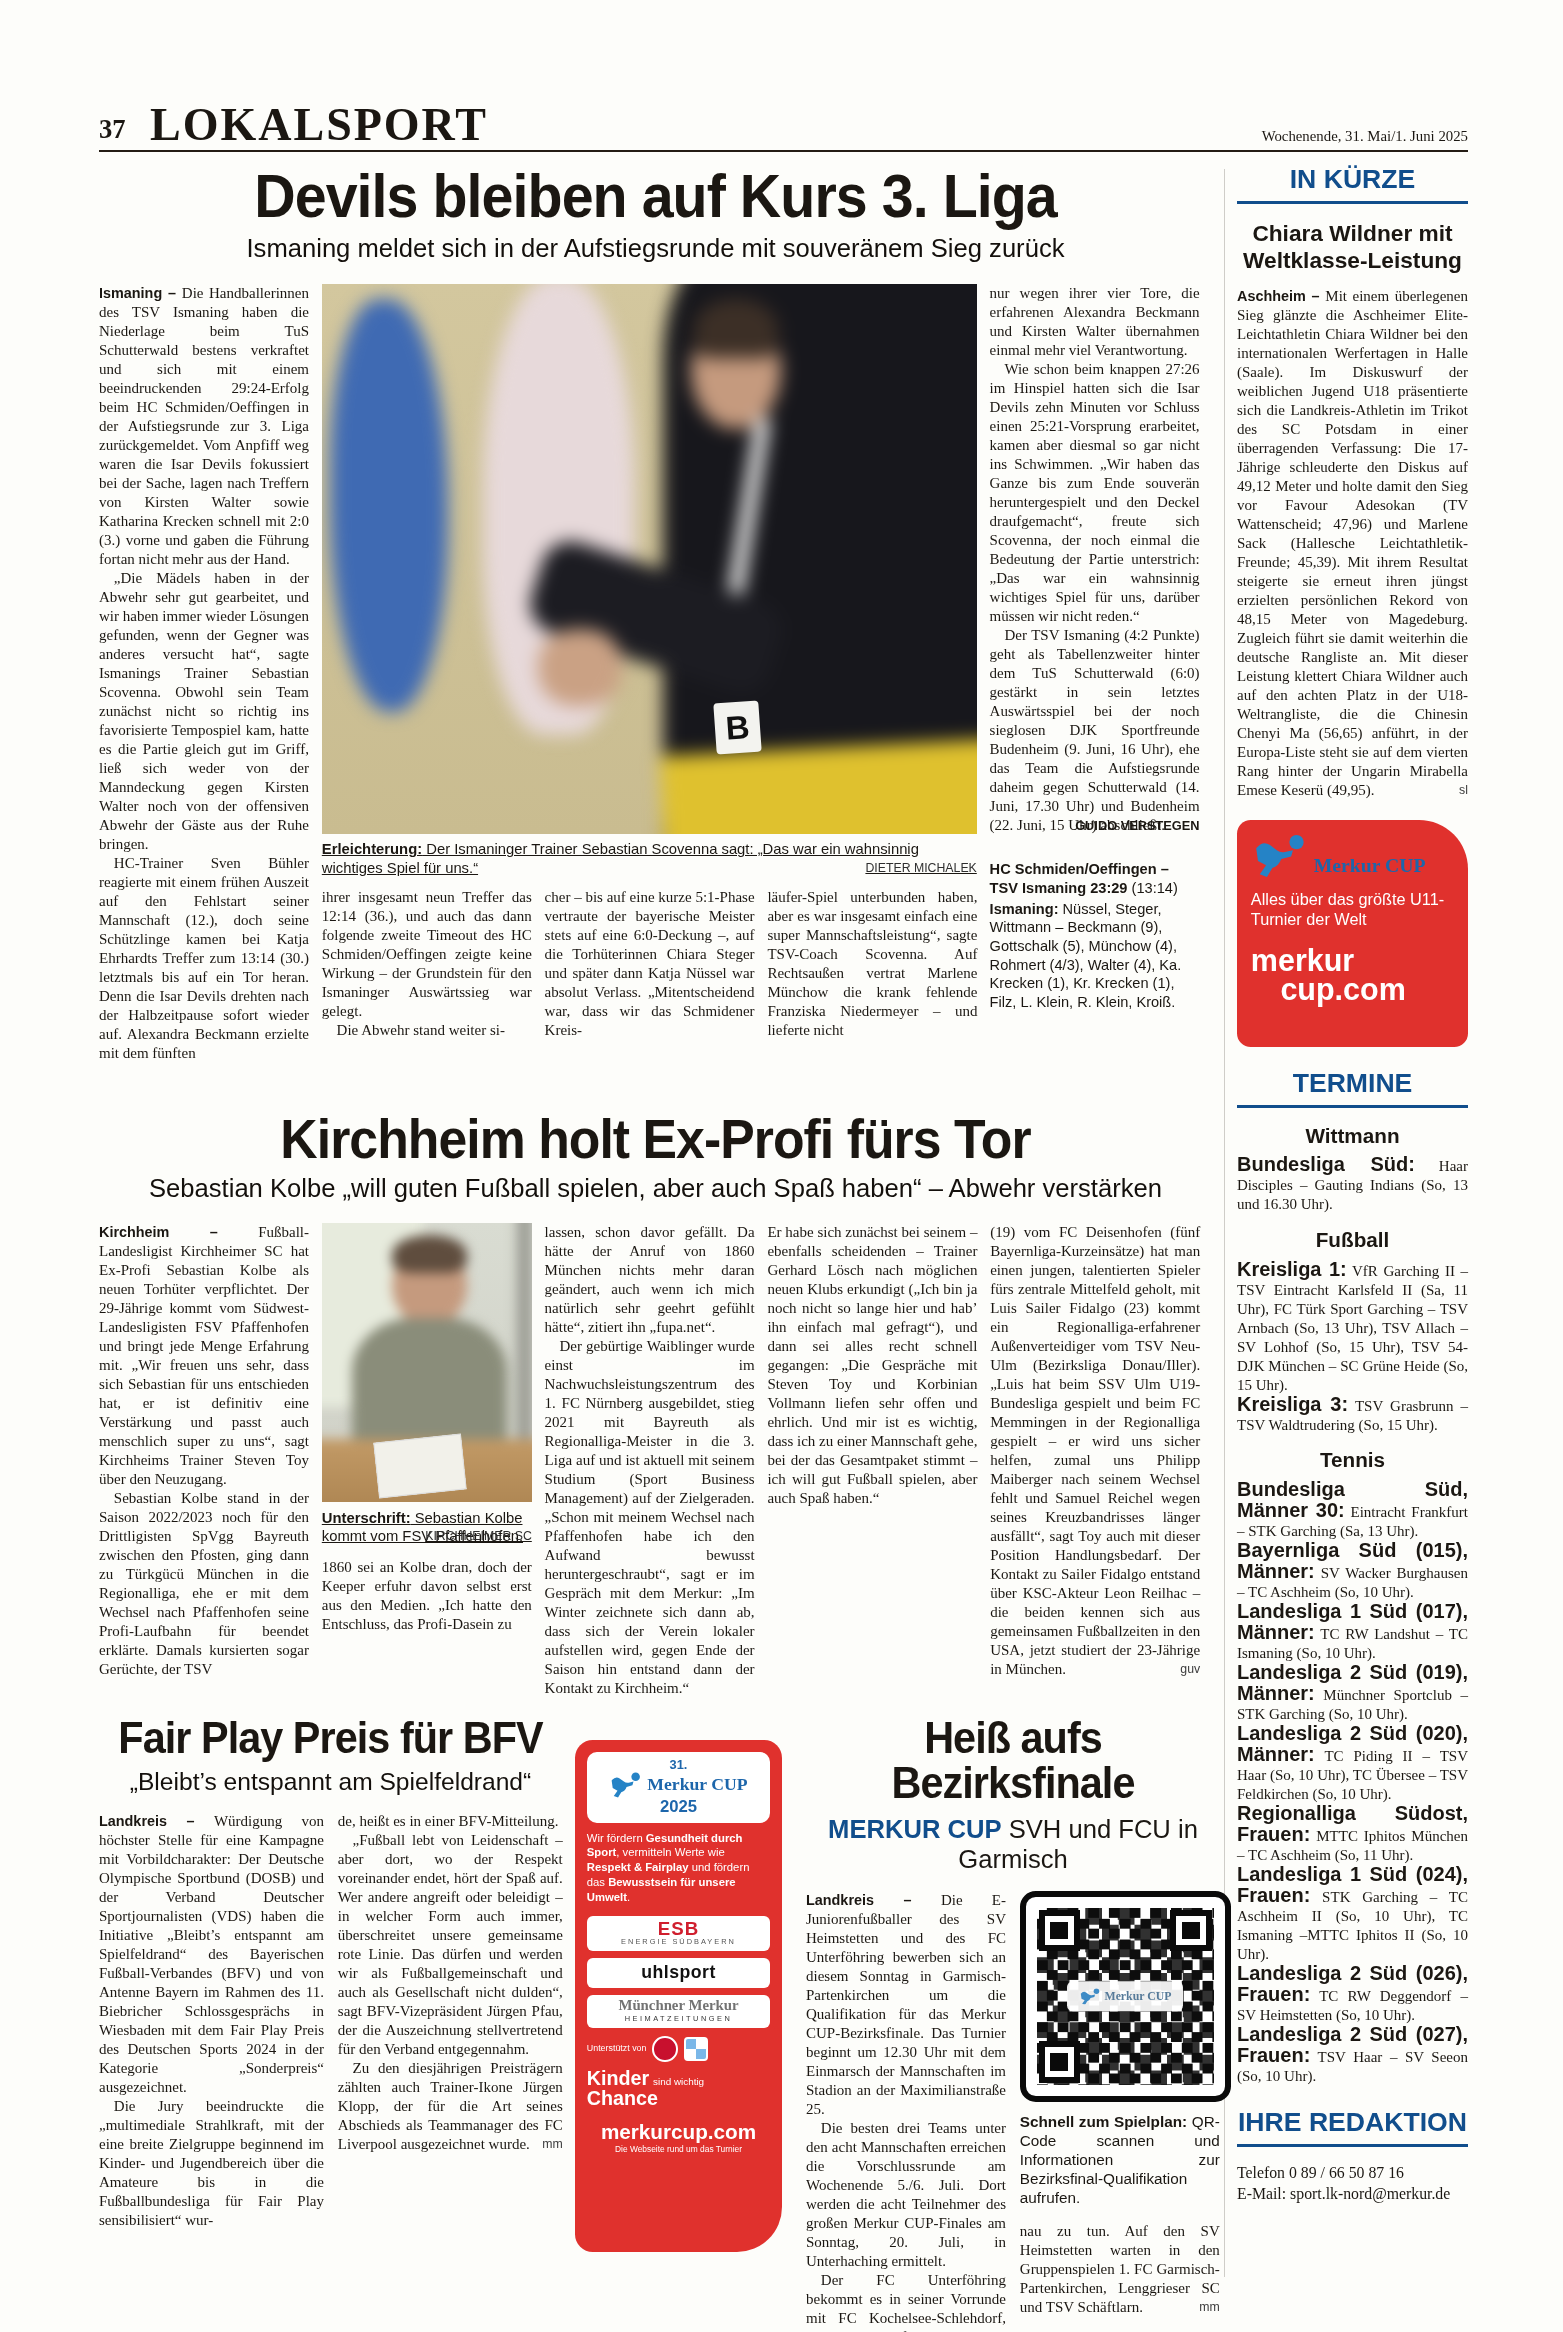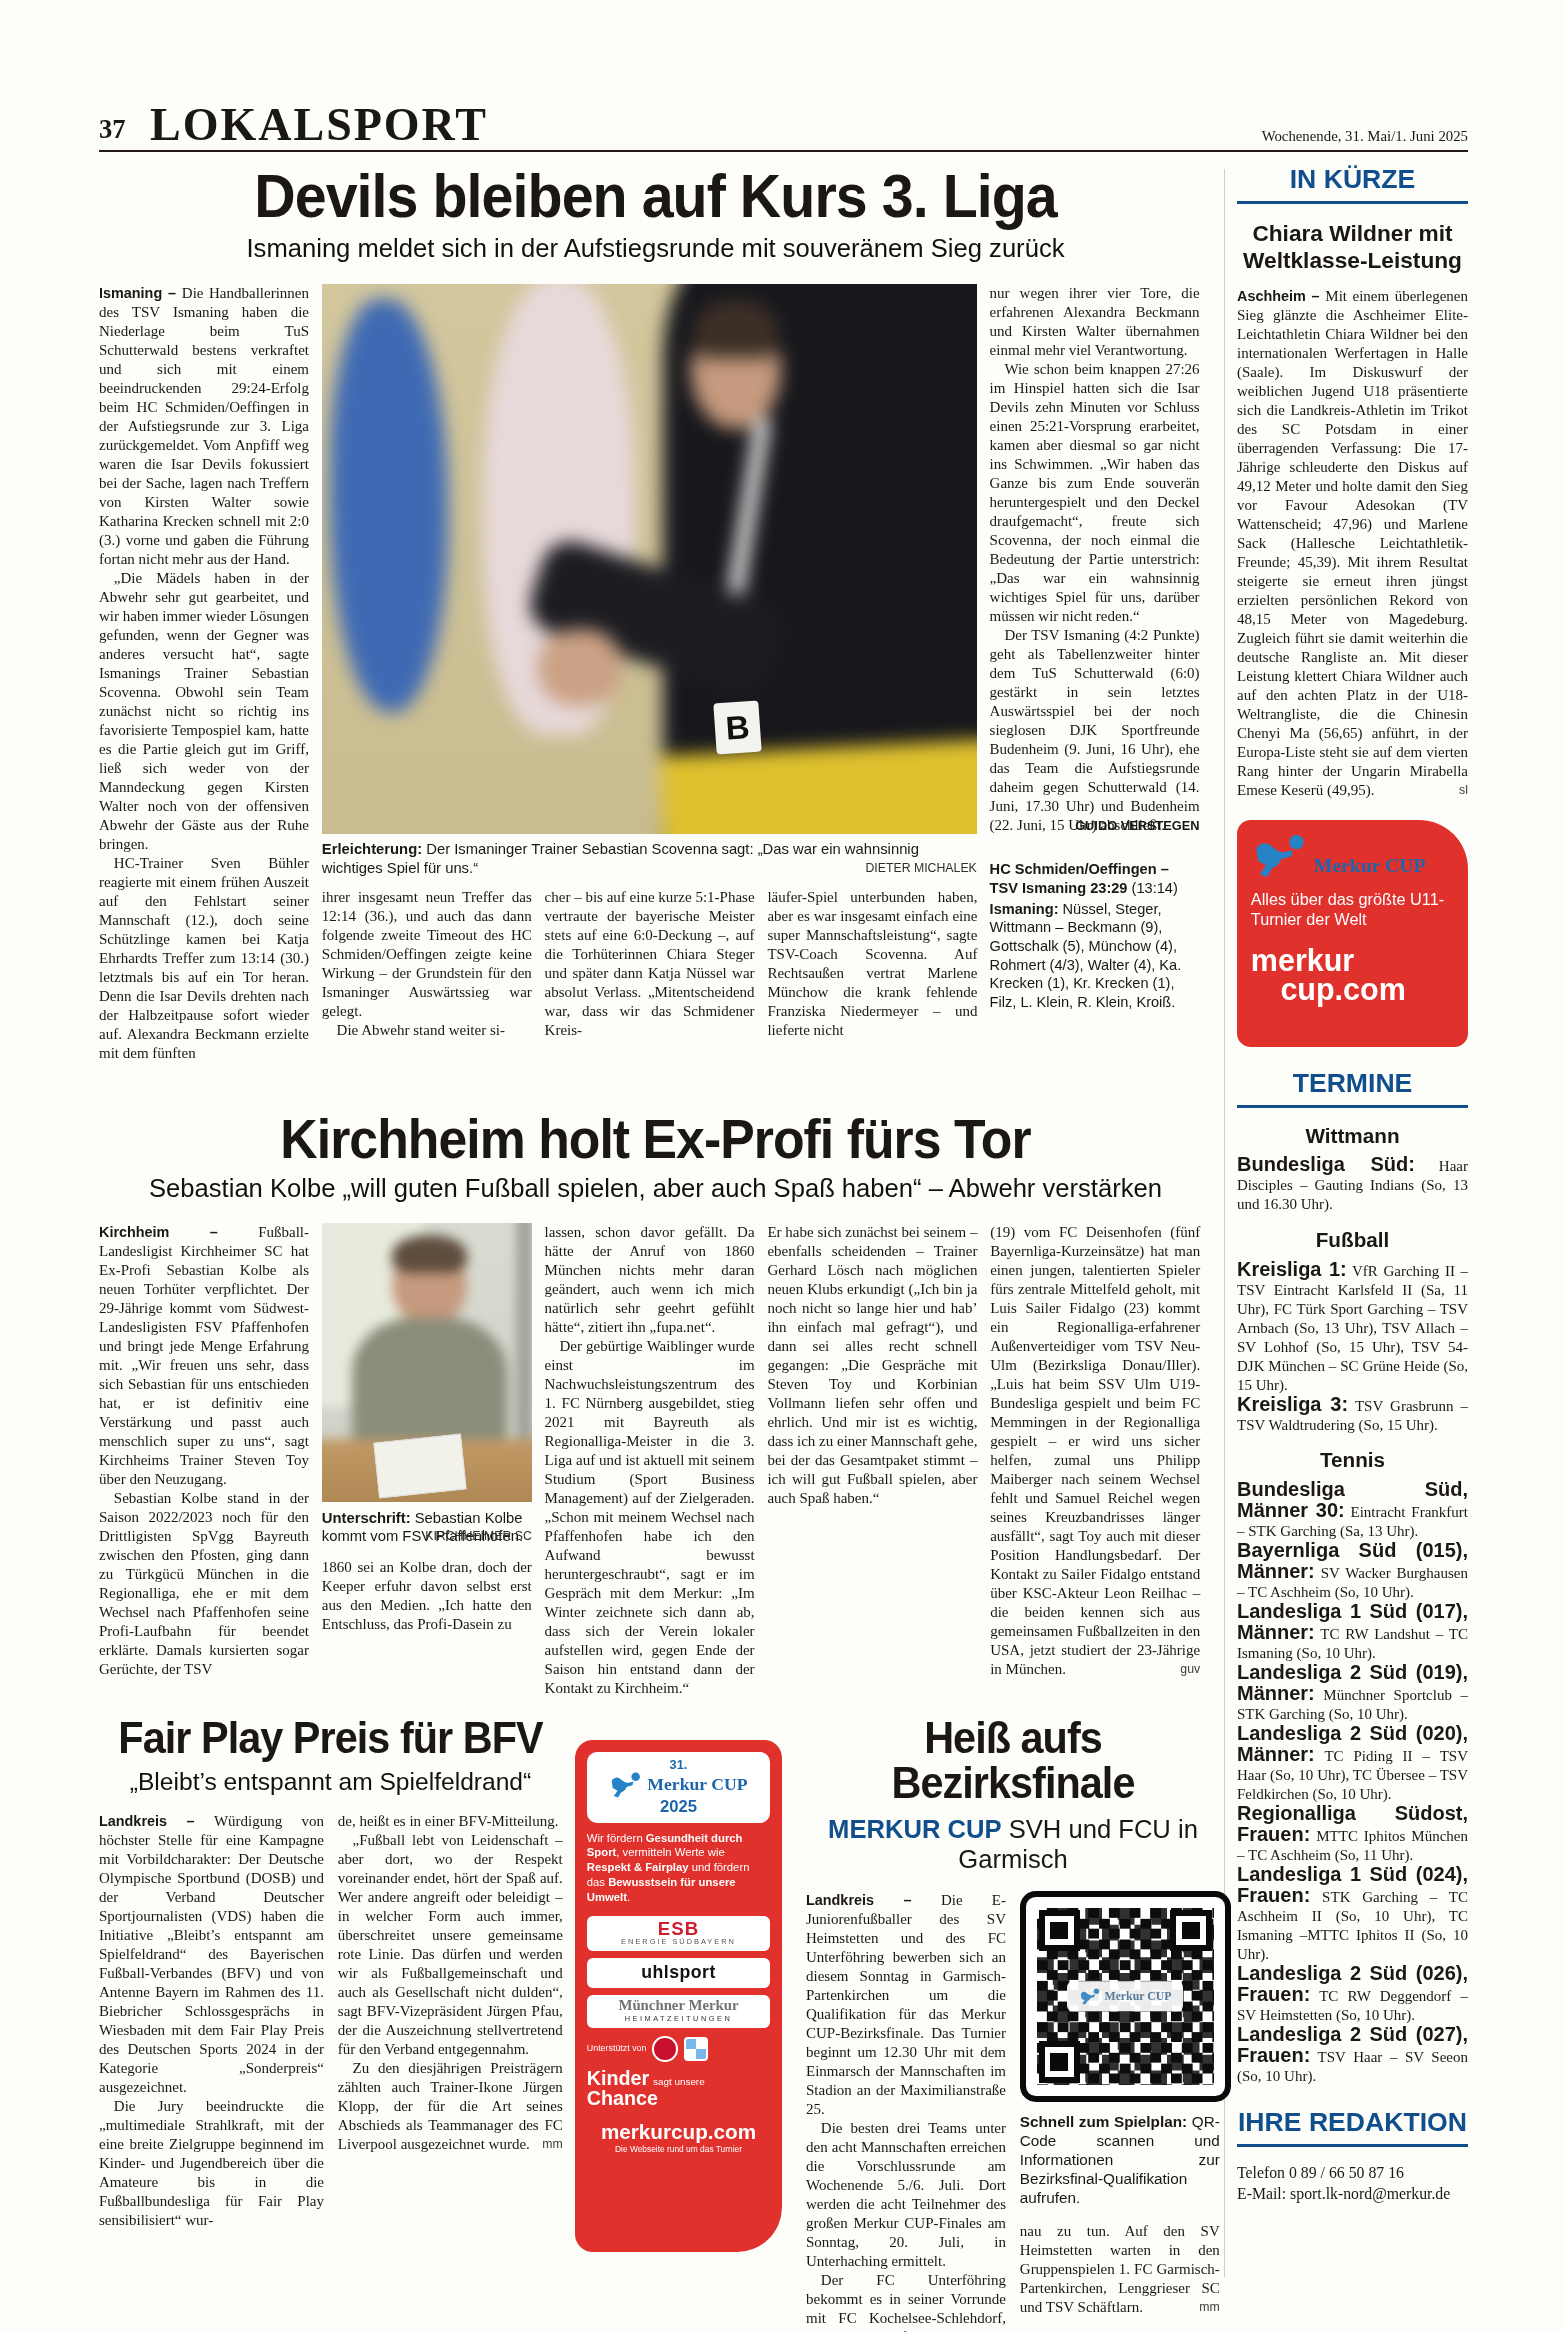--- a/index.html
+++ b/index.html
@@ -36,21 +36,21 @@
   .ph-dark{position:absolute;left:52%;top:-4%;width:56%;height:112%;background:#17171c;border-radius:18% 0 0 10%;}
   .ph-head{position:absolute;left:56%;top:8%;width:13%;height:20%;background:#c59a7e;border-radius:50%;}
   .ph-hair{position:absolute;left:56.5%;top:6%;width:12%;height:10%;background:#3c2f26;border-radius:50% 50% 20% 20%;}
   .ph-arm{position:absolute;left:33%;top:52%;width:36%;height:16%;background:#1c1c22;border-radius:29.6px;transform:rotate(18deg);}
   .ph-hands{position:absolute;left:34%;top:62%;width:12%;height:13%;background:#caa184;border-radius:45%;}
   .ph-board{position:absolute;left:52%;top:82%;width:50%;height:20%;background:#dfc12e;transform:rotate(-3deg);}
   .ph-lanyard{position:absolute;left:63%;top:26%;width:2.2%;height:34%;background:#e8e8e8;transform:rotate(9deg);}
   .bsign{position:absolute;left:60%;top:76%;width:45px;height:51px;background:#f3f3ef;color:#111;
       font:bold 33px/51px "Liberation Sans",sans-serif;text-align:center;border-radius:3.9px;transform:rotate(-4deg);}
   
-  .cap{margin-top:6.9px;font:14.8px/18.7px "Liberation Sans",sans-serif;text-align:left;}
+  .cap{margin-top:6.9px;font:14.8px/18.7px "Liberation Sans",sans-serif;text-align:left;text-decoration:underline;}
   .cap b{font-weight:bold;}
   .credit{display:block;text-align:right;margin-top:-18.7px;font:12.3px/18.7px "Liberation Sans",sans-serif;color:#2e2e2e;}
   
   .scorebox{margin-top:25.6px;font:14.6px/18.7px "Liberation Sans",sans-serif;text-align:left;}
   .scorebox p{margin:0;}
   .sb-roster{margin-top:2px !important;}
   
   .a2{left:99px;top:1111px;width:1113px;}
   .a2 .cols{display:grid;grid-template-columns:repeat(5,210px);gap:12.8px;margin-top:19px;}
   .photo2{position:relative;width:210px;height:279px;overflow:hidden;background:linear-gradient(#d9dcd2,#cfd0c6);}
@@ -292,21 +292,21 @@
   <div class="sponsor">
     <div class="mm1">Münchner Merkur</div>
     <div class="mm2">HEIMATZEITUNGEN</div>
   </div>
   <div class="supportRow">
     <span class="s">Unterstützt von</span>
     <span class="crest1"></span>
     <span class="crest2"></span>
   </div>
   <div class="kinder">
-    <span class="big">Kinder</span><span class="smallw">sagt unsere</span><br>
+    <span class="big">Kinder</span><span class="smallw">sind wichtig</span><br>
     <span class="big">Chance</span>
   </div>
   <div class="adUrl">merkurcup.com</div>
   <div class="adUrlSub">Die Webseite rund um das Turnier</div>
 </aside>
 
 <section class="abs a4">
   <h2 class="headline">Heiß aufs Bezirksfinale</h2>
   <p class="kicker"><b>MERKUR CUP</b><span> SVH und FCU in Garmisch</span></p>
   <div class="cols">

